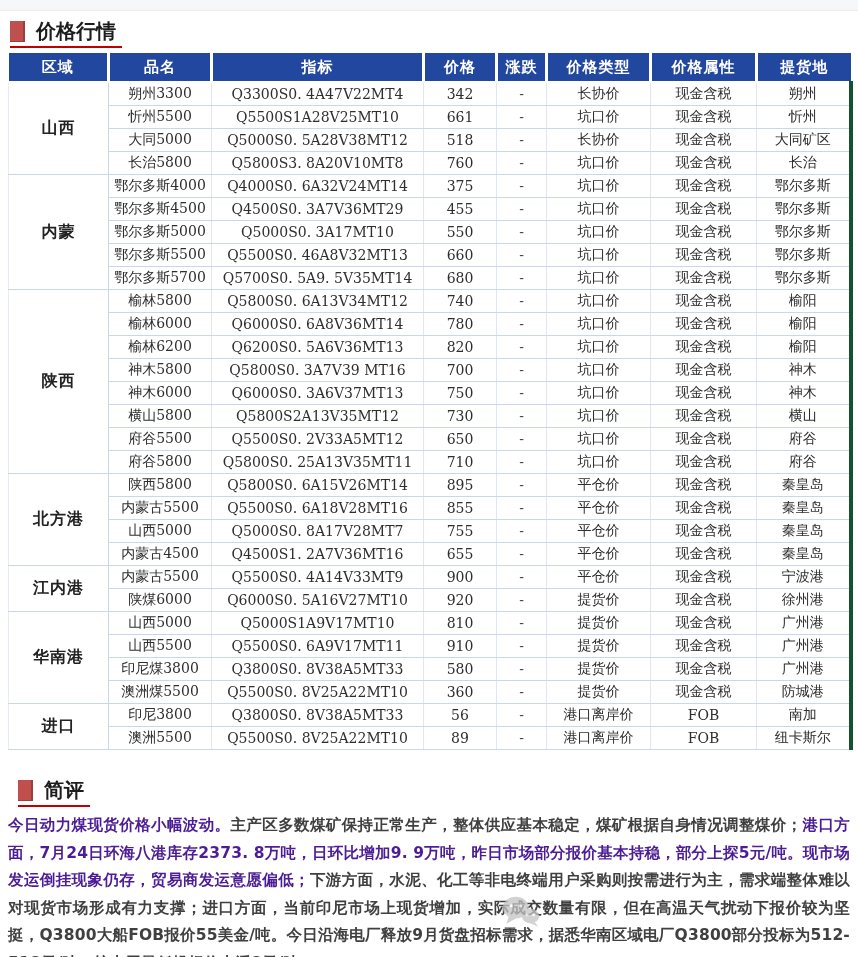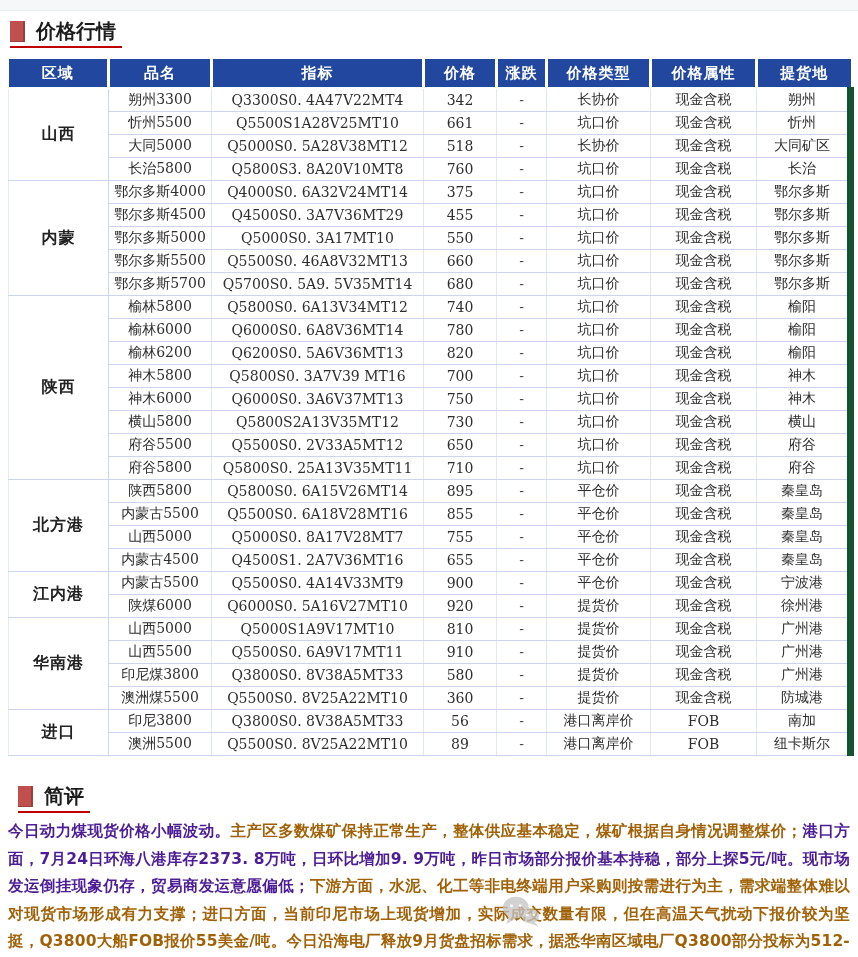--- a/index.html
+++ b/index.html
@@ -13,47 +13,47 @@
   .section-head{
     display:inline-flex;align-items:center;gap:11px;
     margin:9px 0 5px 10px;padding:0 6px 4px 0;
     border-bottom:2px solid #c00000;
   }
   .bullet{width:13px;height:20px;background:#c0504d;border-right:2px solid #9d3e3d;border-bottom:1px solid #9d3e3d;}
   .section-title{font-size:20px;font-weight:bold;color:#1c1c1c;line-height:22px;}
 
   
   table.price-table{
-    width:842px;margin:6px 0 0 8px;border-collapse:collapse;table-layout:fixed;
+    width:842px;margin:0 0 0 8px;border-collapse:collapse;table-layout:fixed;
     font-family:"DejaVu Serif","Liberation Serif",serif;
     padding-left:22px;
   }
   .price-table thead th{
     background:#22479e;color:#ffffff;font-size:15px;font-weight:bold;
     height:28px;padding:0;border-left:3px solid #ffffff;border-bottom:2px solid #ffffff;
     letter-spacing:1px;
   }
   .price-table thead th:first-child{border-left:none;}
   .price-table tbody td{
     height:22px;padding:0 2px;text-align:center;font-size:14px;color:#2e2e2e;
     border-bottom:1px solid #ccd6ea;border-right:1px solid #e0e7f4;
     white-space:nowrap;overflow:hidden;
   }
-  .price-table tbody td:last-child{border-right:7px solid #14532d;}
+  .price-table tbody td:last-child{border-right:4px solid #14532d;}
   .price-table tbody td.region-cell{font-weight:bold;color:#222;border-right:1px solid #ccd6ea;border-left:1px solid #e6ebf5;font-size:16px;letter-spacing:1px;}
   .price-table tbody td.c4{color:#4a4a4a;}
 
   
   .comment-wrap{margin:20px 8px 0 8px;}
   .comment-text{
     width:842px;font-size:15.5px;font-weight:bold;line-height:27.6px;
     text-align:justify;letter-spacing:0.2px;
   }
   .seg-red{color:#4c1d95;}
-  .seg-dark{color:#a16207;}
+  .seg-dark{color:#404040;}
 
   
   .watermark{
     position:absolute;left:502px;top:895px;display:flex;align-items:center;gap:9px;
     color:#c4c4c4;font-size:27px;font-weight:bold;opacity:0.75;pointer-events:none;
     white-space:nowrap;letter-spacing:1px;
   }
   .wm-icon{flex:0 0 auto;}
 </style>
 </head>

